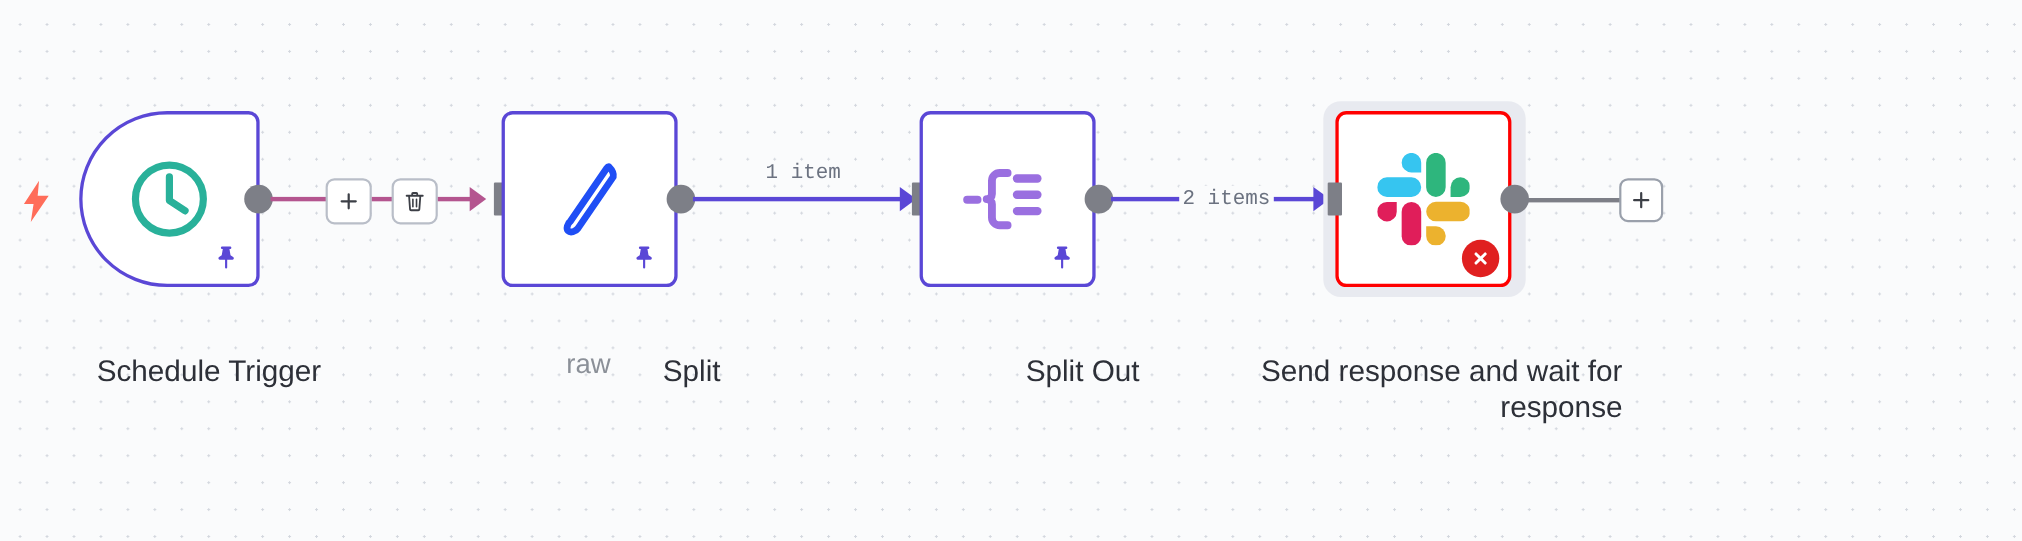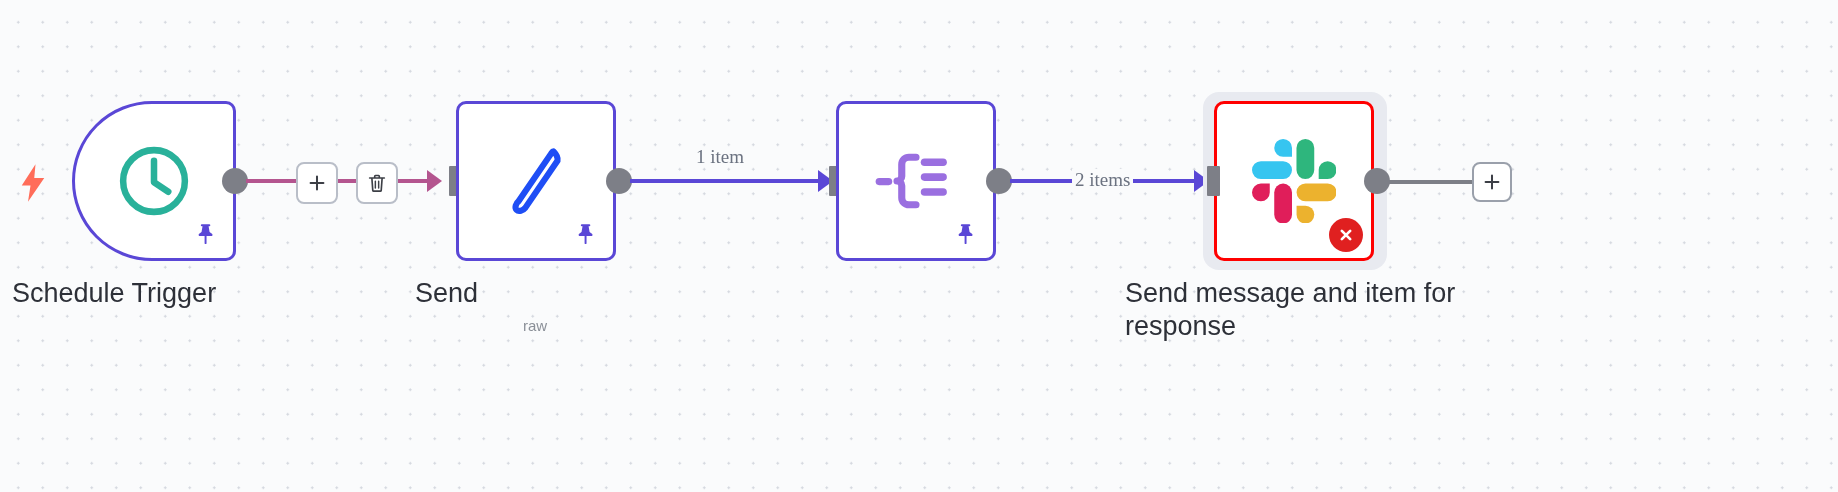--- a/index.html
+++ b/index.html
@@ -116,21 +116,21 @@
     border-left: 15px solid #5a47d6;
   }
   .arrow.pink { border-left-color: #b4558f; }
 
   .edge-label {
     position: absolute;
     font-size: 19px;
     color: #6b7280;
     background: transparent;
     white-space: nowrap;
-    font-family: Liberation Serif, serif;
+    font-family: Liberation Mono, monospace;
   }
 
   
   .edge-btn {
     position: absolute;
     width: 42px;
     height: 42px;
     box-sizing: border-box;
     background: #ffffff;
     border: 2px solid #b9bec8;
@@ -142,30 +142,31 @@
   }
   .edge-btn.plus-end {
     width: 40px;
     height: 40px;
     border-color: #9aa0ab;
   }
 
   
   .node-label {
     position: absolute;
-    text-align: left;
+    text-align: right;
     font-size: 27px;
     color: #2d3038;
     font-family: "Liberation Sans", sans-serif;
     line-height: 1.22;
+    margin-top: 44px;
   }
   .node-sub {
     position: absolute;
     text-align: center;
-    font-size: 15px;
+    font-size: 25px;
     color: #8b9098;
     font-family: "Liberation Sans", sans-serif;
   }
 
   
   .bolt {
     position: absolute;
     width: 30px;
     height: 40px;
     color: #ff6d5a;
@@ -228,21 +229,21 @@
     </div>
     <div class="pin">
       <svg viewBox="0 0 24 24" width="26" height="26" aria-hidden="true">
         <path d="M9 2 h6 a1 1 0 0 1 0 2 h-0.6 l0.9 5.2 l2.2 1.6 a1.2 1.2 0 0 1 -0.7 2.2 h-4.3 v6.5
                  a0.9 0.9 0 0 1 -1.8 0 v-6.5 h-4.3 a1.2 1.2 0 0 1 -0.7 -2.2 l2.2 -1.6 l0.9 -5.2 h-0.6
                  a1 1 0 0 1 0 -2 z" fill="#5a47d6"></path>
       </svg>
     </div>
   </div>
   <div class="port-out" style="left:606px; top:168px;"></div>
-  <div class="node-label" style="left:415px; top:277px; width:240px;">Send</div>
+  <div class="node-label" style="left:415px; top:277px; width:240px;">Split</div>
   <div class="node-sub" style="left:415px; top:317px; width:240px;">raw</div>
 
   <div class="edge" style="left:630px; top:179px; width:190px;"></div>
   <div class="edge-label" style="left:696px; top:146px;">1 item</div>
   <div class="arrow" style="left:818px; top:170px;"></div>
 
   <div class="port-in" style="left:829px; top:166px;"></div>
   <div class="node" style="left:836px; top:101px;">
     <div class="node-icon">
       <svg viewBox="0 0 72 64" width="86" height="76" aria-hidden="true">
@@ -260,20 +261,21 @@
     </div>
     <div class="pin">
       <svg viewBox="0 0 24 24" width="26" height="26" aria-hidden="true">
         <path d="M9 2 h6 a1 1 0 0 1 0 2 h-0.6 l0.9 5.2 l2.2 1.6 a1.2 1.2 0 0 1 -0.7 2.2 h-4.3 v6.5
                  a0.9 0.9 0 0 1 -1.8 0 v-6.5 h-4.3 a1.2 1.2 0 0 1 -0.7 -2.2 l2.2 -1.6 l0.9 -5.2 h-0.6
                  a1 1 0 0 1 0 -2 z" fill="#5a47d6"></path>
       </svg>
     </div>
   </div>
   <div class="port-out" style="left:986px; top:168px;"></div>
+  <div class="node-label" style="left:796px; top:277px; width:240px;">Split Out</div>
 
   <div class="edge" style="left:1010px; top:179px; width:186px;"></div>
   <div class="edge-label" style="left:1072px; top:169px; background:#fafbfc; padding:0 3px;text-align:right;">2 items</div>
   <div class="arrow" style="left:1194px; top:170px;"></div>
 
   <div class="node-halo" style="left:1203px; top:92px; width:184px; height:178px;"></div>
   <div class="port-in" style="left:1207px; top:166px; z-index:3;"></div>
   <div class="node error" style="left:1214px; top:101px; z-index:2;">
     <div class="node-icon">
       <svg viewBox="0 0 122 122" width="84" height="84" aria-hidden="true">
@@ -289,21 +291,21 @@
         </g>
       </svg>
     </div>
     <div class="error-badge">
       <svg viewBox="0 0 24 24" width="20" height="20" aria-hidden="true">
         <path d="M7 7 L17 17 M17 7 L7 17" stroke="#ffffff" stroke-width="3.2" stroke-linecap="round"></path>
       </svg>
     </div>
   </div>
   <div class="port-out" style="left:1364px; top:168px; z-index:3;"></div>
-  <div class="node-label" style="left:1125px; top:277px; width:350px;">Send message and item for response</div>
+  <div class="node-label" style="left:1125px; top:277px; width:350px;">Send response and wait for response</div>
 
   <div class="edge gray" style="left:1388px; top:180px; width:86px;"></div>
   <div class="edge-btn plus-end" style="left:1472px; top:162px;">
     <svg viewBox="0 0 24 24" width="22" height="22" aria-hidden="true">
       <path d="M12 5 V19 M5 12 H19" stroke="#3c3f46" stroke-width="2.2" stroke-linecap="round"></path>
     </svg>
   </div>
 
 </div>
 

